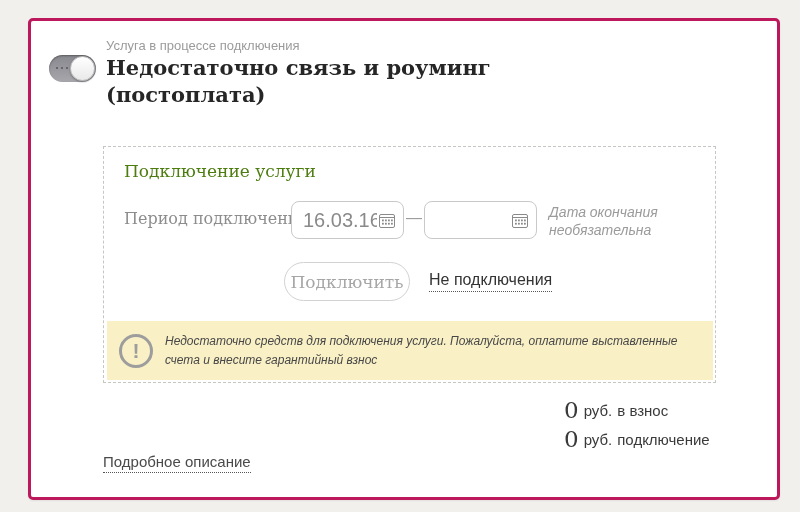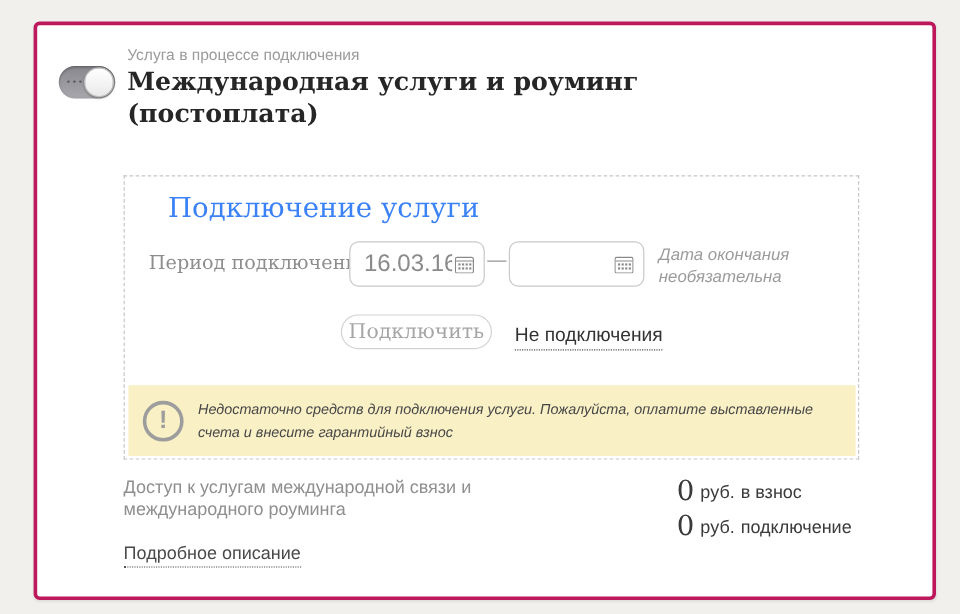--- a/index.html
+++ b/index.html
@@ -45,23 +45,23 @@
     font-family:"DejaVu Serif","Liberation Serif",serif;
     font-weight:700; font-size:21px; line-height:27px; color:#262626;
   }
   
   .form-box {
     position:absolute; left:72px; top:125px;
     width:613px; height:237px;
     border:1px dashed #c6c6c2;
   }
   .form-heading {
-    position:absolute; left:36px; top:14px;
-    font-family:"DejaVu Serif","Liberation Serif",serif;
-    font-size:23px; color:#3b82f6;
+    position:absolute; left:20px; top:14px;
+    font-family:"DejaVu Serif","Liberation Serif",serif;
+    font-size:17px; color:#4d7c0f;
   }
   .period-label {
     position:absolute; left:20px; top:62px;
     font-family:"DejaVu Serif","Liberation Serif",serif;
     font-size:16px; color:#8d8d8d;
   }
   .date-input {
     position:absolute; top:54px; height:38px; width:113px;
     border:1px solid #c9c9c9; border-radius:8px;
     background:#ffffff;
@@ -79,21 +79,21 @@
   .range-dash {
     position:absolute; left:302px; top:62px;
     font-size:16px; color:#9b9b9b;
   }
   .date-note {
     position:absolute; left:445px; top:56px; width:140px;
     font-style:italic; font-size:14px; line-height:18px; color:#9b9b9b;
   }
   .connect-btn {
     position:absolute; left:180px; top:115px;
-    width:126px; height:29px;
+    width:126px; height:39px;
     border:1px solid #d2d2d2; border-radius:21px;
     background:#ffffff;
     font-family:"DejaVu Serif","Liberation Serif",serif;
     font-size:17px; color:#a6a6a6;
     cursor:pointer;
   }
   .cancel-link {
     position:absolute; left:325px; top:124px;
     font-size:16px; color:#333333;
     border-bottom:1px dotted #555555;
@@ -148,21 +148,21 @@
   <div class="toggle">
     <span class="dots">
         <i></i>
         <i></i>
         <i></i>
       </span>
     <span class="knob"></span>
   </div>
 
   <div class="eyebrow">Услуга в процессе подключения</div>
-  <h1 class="title">Международная услуги и роуминг (постоплата)</h1>
+  <h1 class="title">Недостаточно связь и роуминг (постоплата)</h1>
 
   <div class="form-box">
     <div class="form-heading">Подключение услуги</div>
 
     <div class="period-label">Период подключения</div>
 
     <div class="date-input date-start">
       <input type="text" value="16.03.16" style="">
       <svg class="cal-icon" width="16" height="15" viewBox="0 0 16 15">
         <rect x="0.5" y="1.5" width="15" height="13" rx="1.5" fill="none" stroke="#8a8a8a"></rect>
@@ -204,21 +204,20 @@
 
     <button class="connect-btn">Подключить</button>
     <span class="cancel-link">Не подключения</span>
 
     <div class="warning">
       <div class="warn-icon">!</div>
       <div class="warn-text">Недостаточно средств для подключения услуги. Пожалуйста, оплатите выставленные счета и внесите гарантийный взнос</div>
     </div>
   </div>
 
-  <div class="summary-desc">Доступ к услугам международной связи и международного роуминга</div>
 
   <div class="price-row price-1">
     <span class="amount">0</span><span class="unit">руб.</span><span class="period">в взнос</span>
   </div>
   <div class="price-row price-2">
     <span class="amount">0</span><span class="unit">руб.</span><span class="period">подключение</span>
   </div>
 
   <span class="details-link">Подробное описание</span>
 

